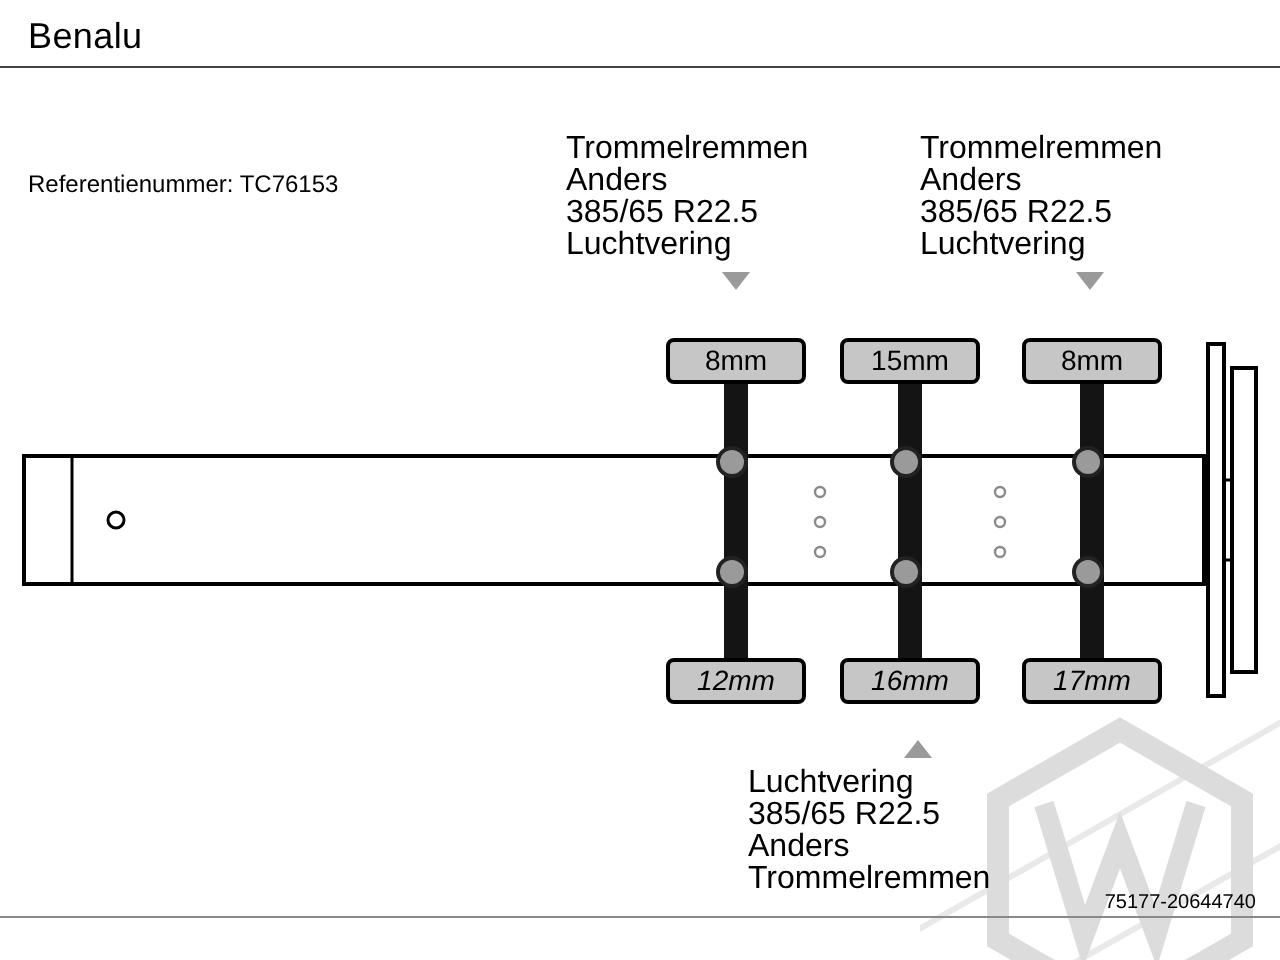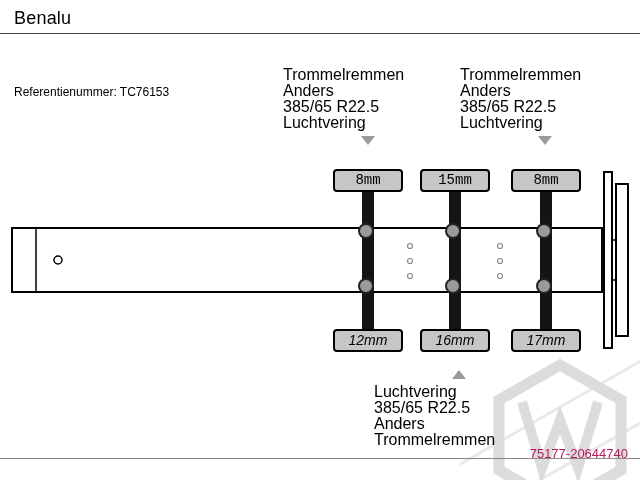--- a/index.html
+++ b/index.html
@@ -45,21 +45,21 @@
   
   .mbox {
     width:70px; height:23px;
     background:var(--box-fill, #c6c6c6);
     border:2px solid #000;
     border-radius:4px;
     font-size:14px;
     text-align:center;
     line-height:19px;
   }
-  .mt { top:169px;font-family:Liberation Mono, monospace; }
+  .mt { top:169px; }
   .mb { top:329px;font-style:italic; }
   .c1 { left:333px; }
   .c2 { left:420px;text-align:center; }
   .c3 { left:511px; }
 
   
   .axle { width:12px; height:138px; top:191px; background:var(--axle, #111); }
   .ax1 { left:362px; } .ax2 { left:449px; } .ax3 { left:540px; }
   .hub {
     width:16px; height:16px; border-radius:50%;
@@ -69,21 +69,21 @@
   .h-top { top:223px; } .h-bot { top:278px; }
   .hx1 { left:358px; } .hx2 { left:445px; } .hx3 { left:536px; }
 
   
   .chassis-svg { left:0; top:0; width:640px; height:480px; pointer-events:none; }
   .watermark { left:460px; top:340px; width:200px; height:140px; z-index:0; }
   .content { position:relative; z-index:1; }
 
   
   .footer-rule { left:0; top:458px; width:640px; height:1px; background:#8a8a8a; }
-  .listing-id { right:12px; top:446px; font-size:13px; color:#be185d; }
+  .listing-id { right:12px; top:446px; font-size:10px; color:#000000; }
 </style>
 </head>
 <body>
 
 <svg class="abs watermark" viewBox="0 0 200 140">
   <line x1="-80" y1="170" x2="200" y2="10" stroke="#e9e9e9" stroke-width="3"></line>
   <line x1="0" y1="185" x2="230" y2="55" stroke="#e9e9e9" stroke-width="3"></line>
   <polygon points="100,25 161,60 161,130 100,165 39,130 39,60" fill="none" stroke="#dcdcdc" stroke-width="11"></polygon>
   <polyline points="62,62 82,128 100,80 118,128 138,62" fill="none" stroke="#dcdcdc" stroke-width="10" stroke-linejoin="miter" stroke-linecap="butt"></polyline>
 </svg>

